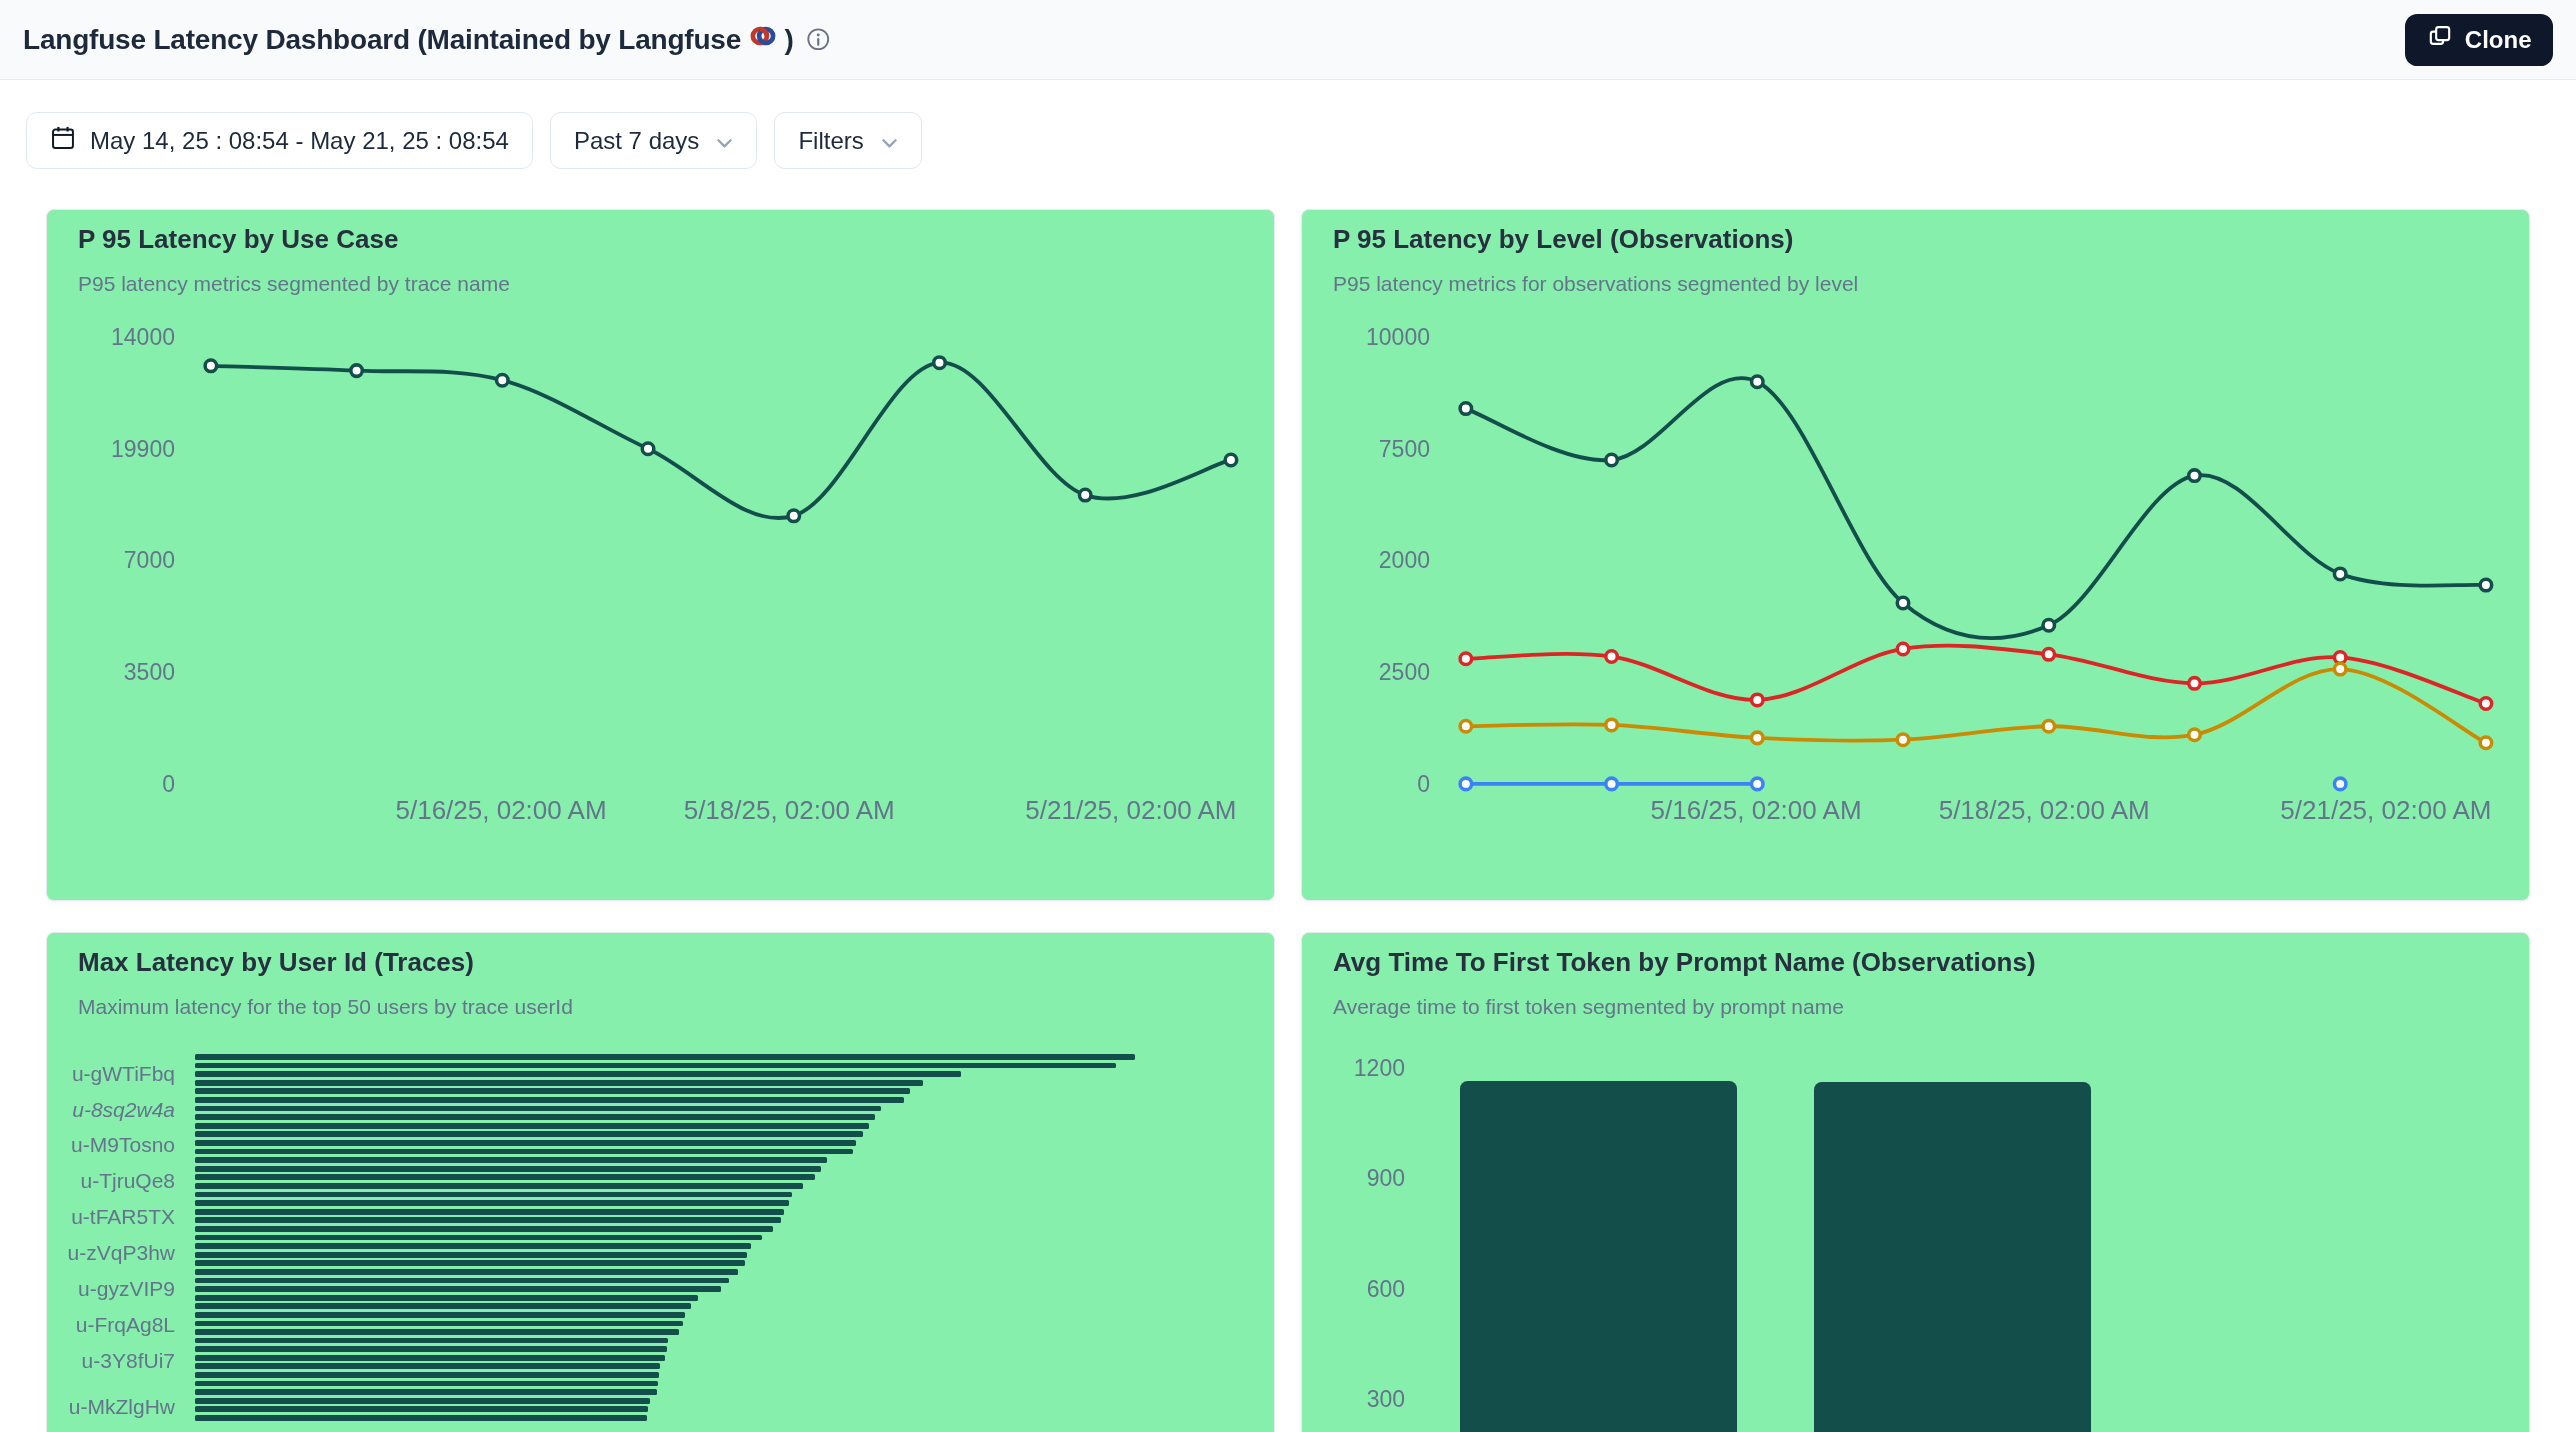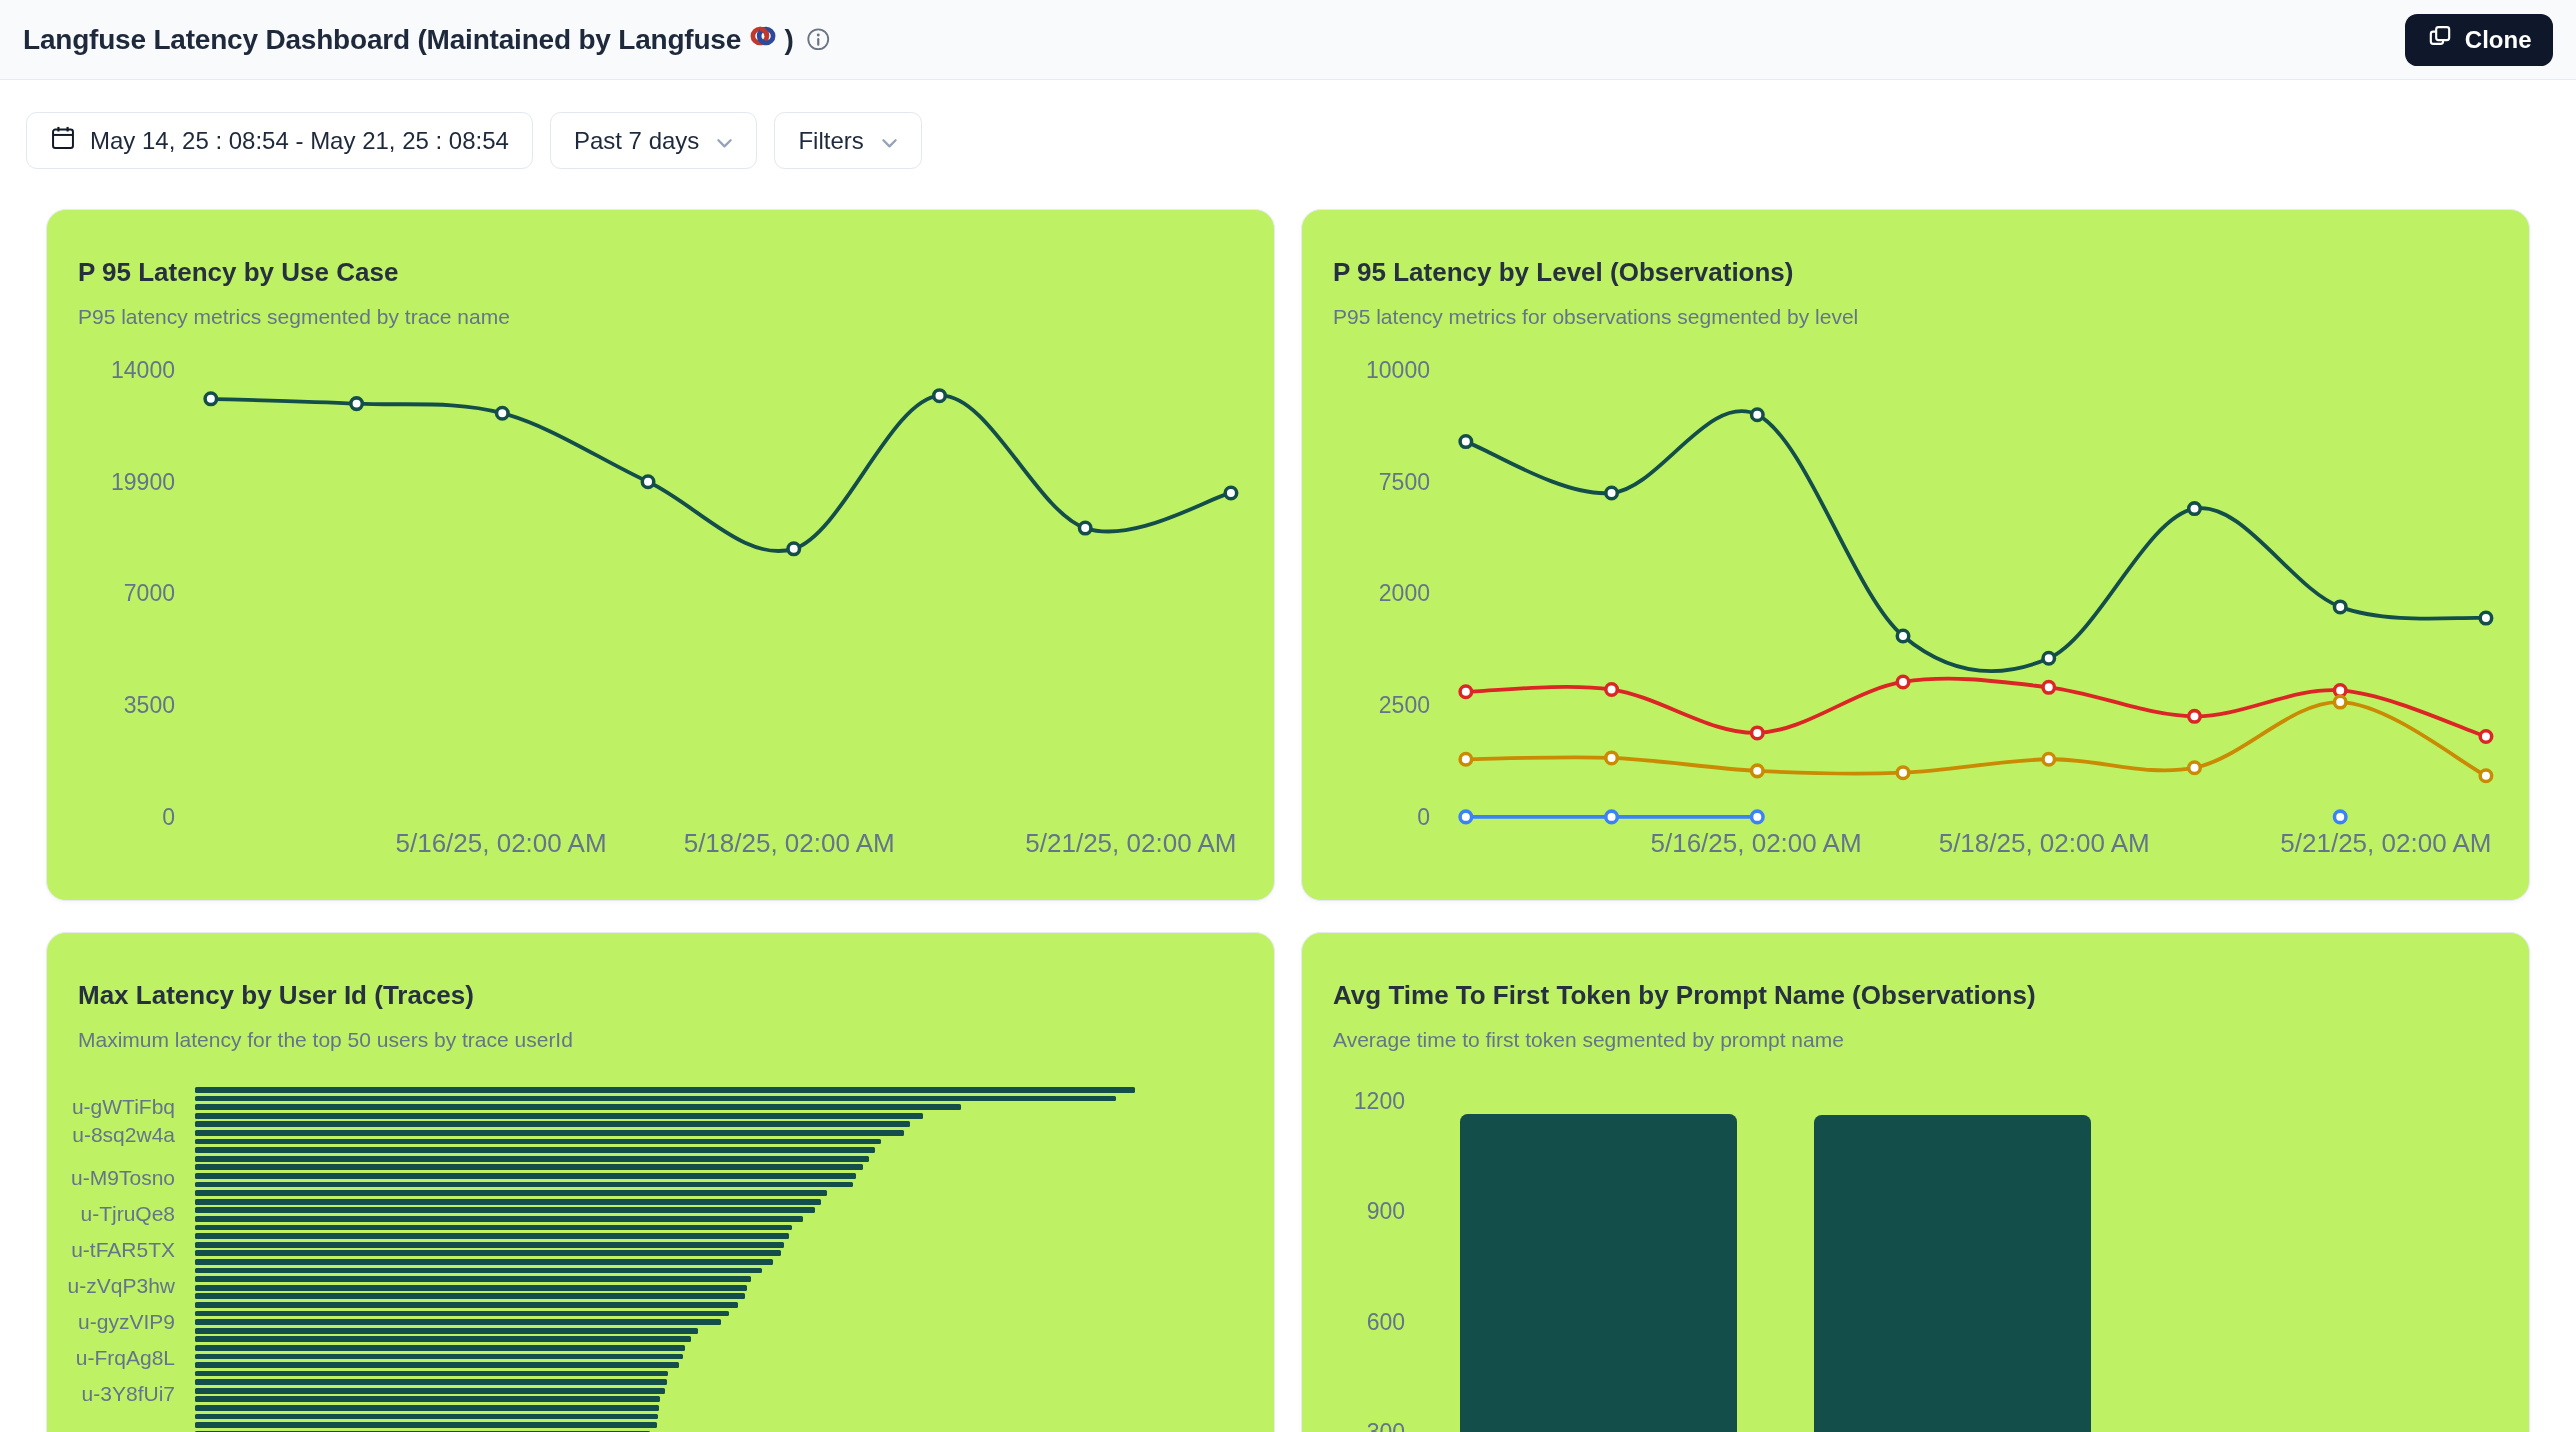--- a/index.html
+++ b/index.html
@@ -20,22 +20,22 @@
   
   .toolbar { margin:32px 0 0 26px; display:flex; gap:17px; }
   .pill { height:57px; background:#fff; border:1.5px solid #e2e8f0; border-radius:10.7px;
     display:flex; align-items:center; gap:14px; padding:0 23px; font-size:24px;
     color:#1e293b; font-family:inherit; font-weight:500; cursor:pointer; }
   .pill .chev { margin-left:3.1px; }
 
   
   .grid { margin:40px 46px 0; display:grid; grid-template-columns:1fr 1fr;
     grid-template-rows:692px 598px; column-gap:26px; row-gap:31px; }
-  .card { background:#bef264; border:1.5px solid #e7eaf0; border-radius:20px;
-    padding:44px 31px; box-shadow:0 1.5px 4.6px rgba(15,23,42,0.04); overflow:hidden; }
+  .card { background:#86efac; border:1.5px solid #e7eaf0; border-radius:8px;
+    padding:11px 31px; box-shadow:0 1.5px 4.6px rgba(15,23,42,0.04); overflow:hidden; }
   .card h2 { font-size:26px; font-weight:600; color:#27303f; margin:3.1px 0 0; }
   .card .subtitle { font-size:21px; color:#64748b; margin:17px 0 0; }
 
   
   .chart-line { display:flex; margin-top:41px; }
   .ycol { width:117px; position:relative; height:447px; flex:none; }
   .ytick { position:absolute; right:20px; transform:translateY(-50%);
     font-size:23px; color:#64748b; white-space:nowrap;margin-left:28px; }
   .plot { flex:1; position:relative; height:447px; }
   .plot svg { position:absolute; left:0; top:0; overflow:visible; }
@@ -207,21 +207,21 @@
         </div>
       </div>
   </section>
 
   <section class="card">
     <h2>Max Latency by User Id (Traces)</h2>
     <p class="subtitle">Maximum latency for the top 50 users by trace userId</p>
     <div class="chart-hbar" id="chart2">
         <div class="hy">
           <span class="hlabel" style="top: 7.7px;">u-gWTiFbq</span>
-          <span class="hlabel" style="top: 36px;">u-8sq2w4a</span>
+          <span class="hlabel" style="top: 44px; font-style: italic;">u-8sq2w4a</span>
           <span class="hlabel" style="top: 79px;">u-M9Tosno</span>
           <span class="hlabel" style="top: 115px;">u-TjruQe8</span>
           <span class="hlabel" style="top: 151px;">u-tFAR5TX</span>
           <span class="hlabel" style="top: 187px;">u-zVqP3hw</span>
           <span class="hlabel" style="top: 223px;">u-gyzVIP9</span>
           <span class="hlabel" style="top: 259px;">u-FrqAg8L</span>
           <span class="hlabel" style="top: 295px;">u-3Y8fUi7</span>
           <span class="hlabel" style="top: 341px;">u-MkZlgHw</span>
         </div>
         <div class="hbars">

